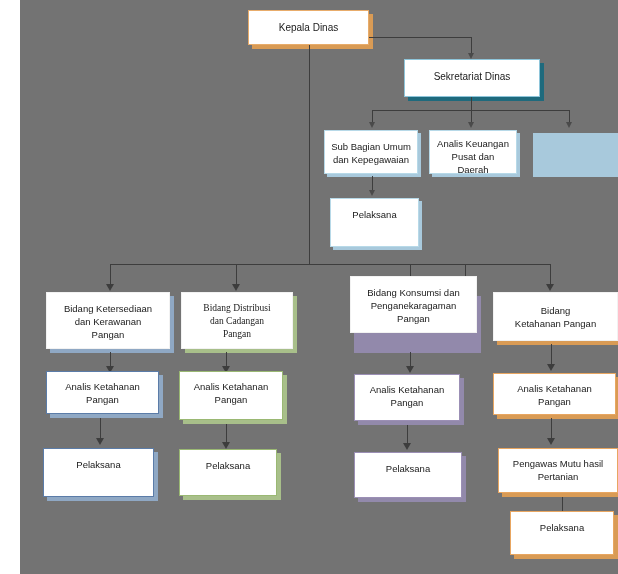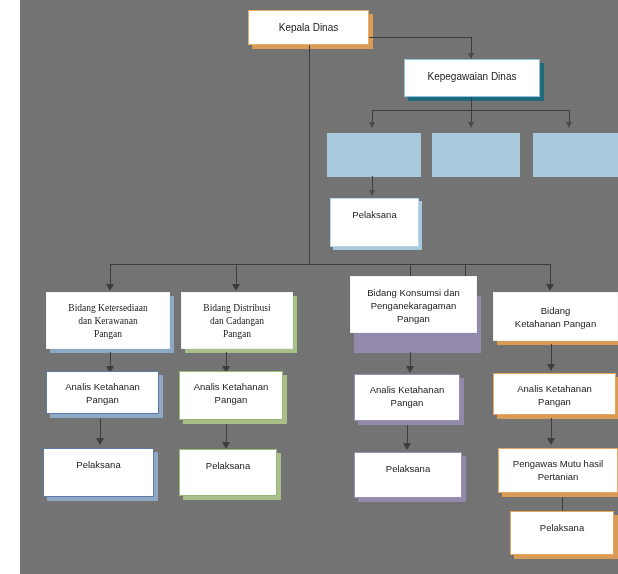--- a/index.html
+++ b/index.html
@@ -63,34 +63,39 @@
   <div class="shadow" style="left:232px; top:14px; width:121px; height:35px; background:#d99b55;"></div>
   <div class="node" style="left:228px; top:10px; width:121px; height:35px; border:1.4px solid #e8ac6b; padding-top:10px; font-size:10px;">Kepala Dinas</div>
 
   <div class="connector hline" style="left:349px; top:37px; width:103px;"></div>
   <div class="connector vline" style="left:451px; top:37px; height:17px;"></div>
   <div class="arrow-thin" style="left:448px; top:53px;"></div>
 
   <div class="connector vline" style="left:289px; top:45px; height:220px;"></div>
 
   <div class="shadow" style="left:388px; top:63px; width:136px; height:38px; background:#1f6a7d;"></div>
-  <div class="node" style="left:384px; top:59px; width:136px; height:38px; border:1.2px solid #8ec5da; padding-top:10px; font-size:10px;">Kepegawaian Dinas</div>
+  <div class="node" style="left:384px; top:59px; width:136px; height:38px; border:1.2px solid #8ec5da; padding-top:10px; font-size:10px;">Sekretariat Dinas</div>
 
   <div class="connector vline" style="left:451px; top:97px; height:14px;"></div>
   <div class="connector hline" style="left:352px; top:110px; width:197px;"></div>
   <div class="connector vline" style="left:352px; top:110px; height:14px;"></div>
   <div class="connector vline" style="left:451px; top:110px; height:14px;"></div>
   <div class="connector vline" style="left:549px; top:110px; height:14px;"></div>
   <div class="arrow-thin" style="left:349px; top:122px;"></div>
   <div class="arrow-thin" style="left:448px; top:122px;"></div>
   <div class="arrow-thin" style="left:546px; top:122px;"></div>
 
   <div class="shadow" style="left:307px; top:133px; width:94px; height:44px; background:#a8c9dc;"></div>
+  <div class="node" style="left:304px; top:130px; width:94px; height:44px; border:1px solid #b7d9e8; padding-top:9px;">Sub Bagian Umum
+dan Kepegawaian</div>
 
   <div class="shadow" style="left:412px; top:133px; width:88px; height:44px; background:#a8c9dc;"></div>
+  <div class="node" style="left:409px; top:130px; width:88px; height:44px; border:1px solid #b7d9e8; padding-top:6px;">Analis Keuangan
+Pusat dan
+Daerah</div>
 
   <div class="shadow" style="left:513px; top:133px; width:92px; height:44px; background:#a8c9dc;"></div>
 
   <div class="connector vline" style="left:352px; top:176px; height:16px;"></div>
   <div class="arrow-thin" style="left:349px; top:190px;"></div>
 
   <div class="shadow" style="left:313px; top:201px; width:89px; height:49px; background:#a8c9dc;"></div>
   <div class="node" style="left:310px; top:198px; width:89px; height:49px; border:1px solid #b7d9e8; padding-top:9px;">Pelaksana</div>
 
   <div class="connector hline" style="left:90px; top:264px; width:356px;"></div>
@@ -101,21 +106,21 @@
 
   <div class="connector hline" style="left:445px; top:264px; width:86px;"></div>
   <div class="connector vline" style="left:530px; top:264px; height:22px;"></div>
 
   <div class="arrow" style="left:86px; top:284px;"></div>
   <div class="arrow" style="left:212px; top:284px;"></div>
   <div class="arrow" style="left:386px; top:284px;"></div>
   <div class="arrow" style="left:526px; top:284px;"></div>
 
   <div class="shadow" style="left:30px; top:296px; width:124px; height:57px; background:#8fa8c4;"></div>
-  <div class="node" style="left:26px; top:292px; width:124px; height:57px; border:1px solid #f2f2f2; padding-top:9px;font-family:Liberation Serif, serif;">Bidang Ketersediaan
+  <div class="node" style="left:26px; top:292px; width:124px; height:57px; border:1px solid #f2f2f2; padding-top:9px;">Bidang Ketersediaan
 dan Kerawanan
 Pangan</div>
 
   <div class="connector vline" style="left:90px; top:352px; height:16px;"></div>
   <div class="arrow" style="left:86px; top:366px;"></div>
 
   <div class="shadow" style="left:30px; top:375px; width:113px; height:43px; background:#8fa8c4;"></div>
   <div class="node" style="left:26px; top:371px; width:113px; height:43px; border:1.2px solid #5b7ca8; padding-top:8px;">Analis Ketahanan
 Pangan</div>
 

